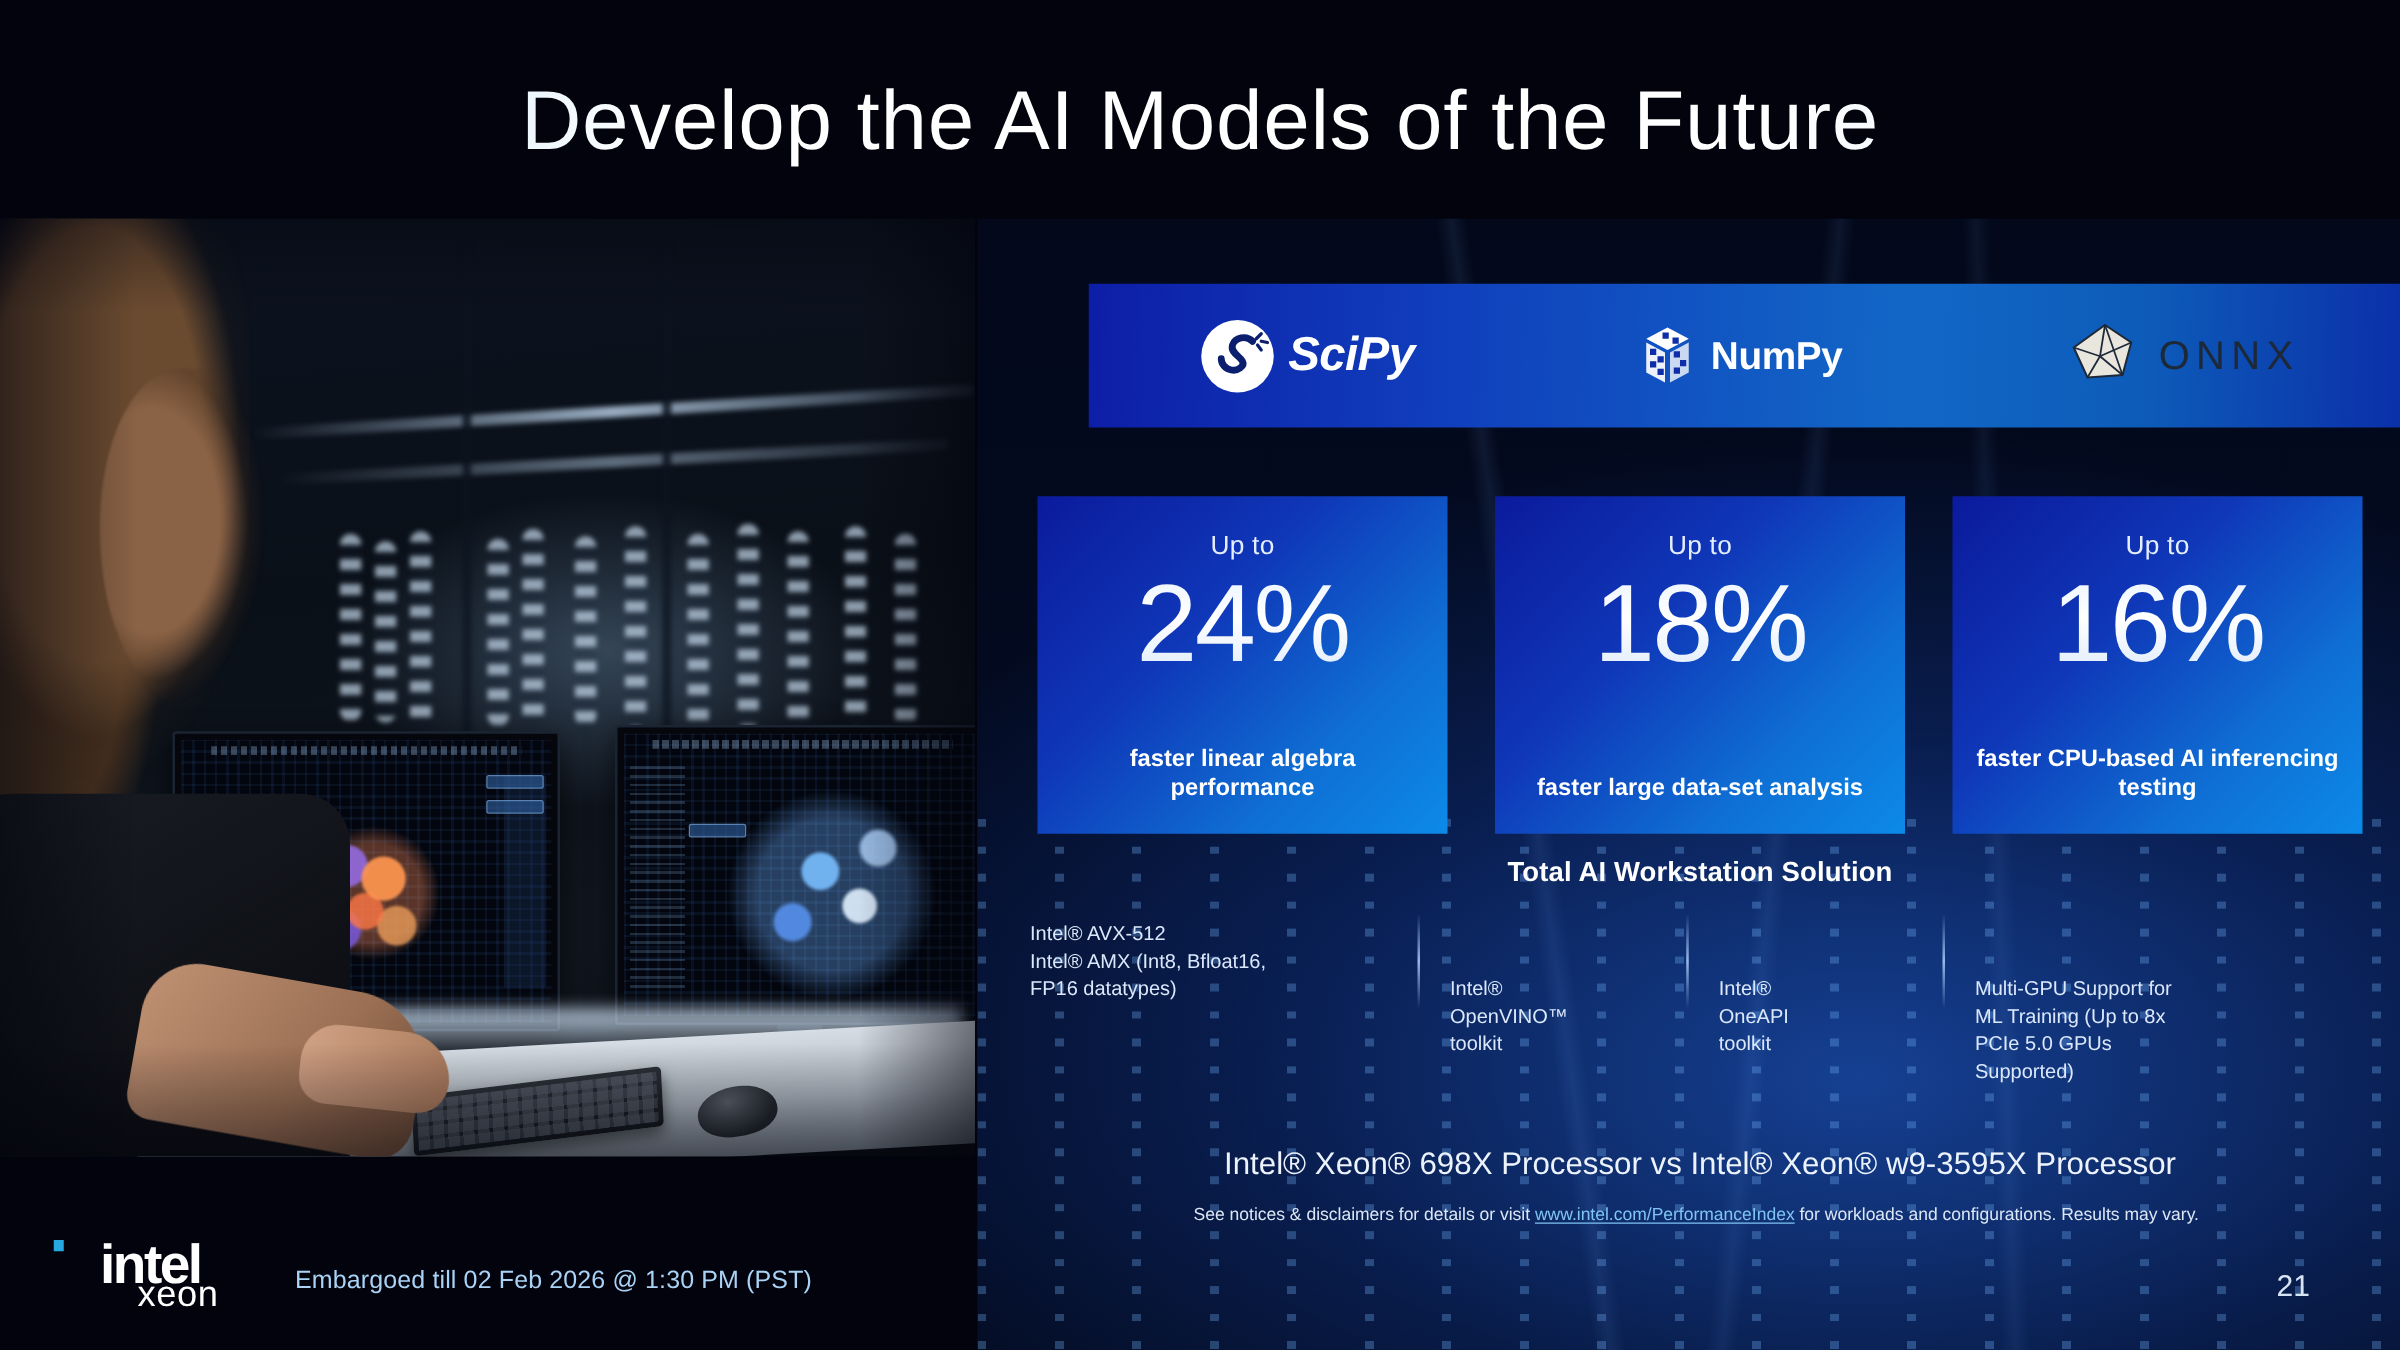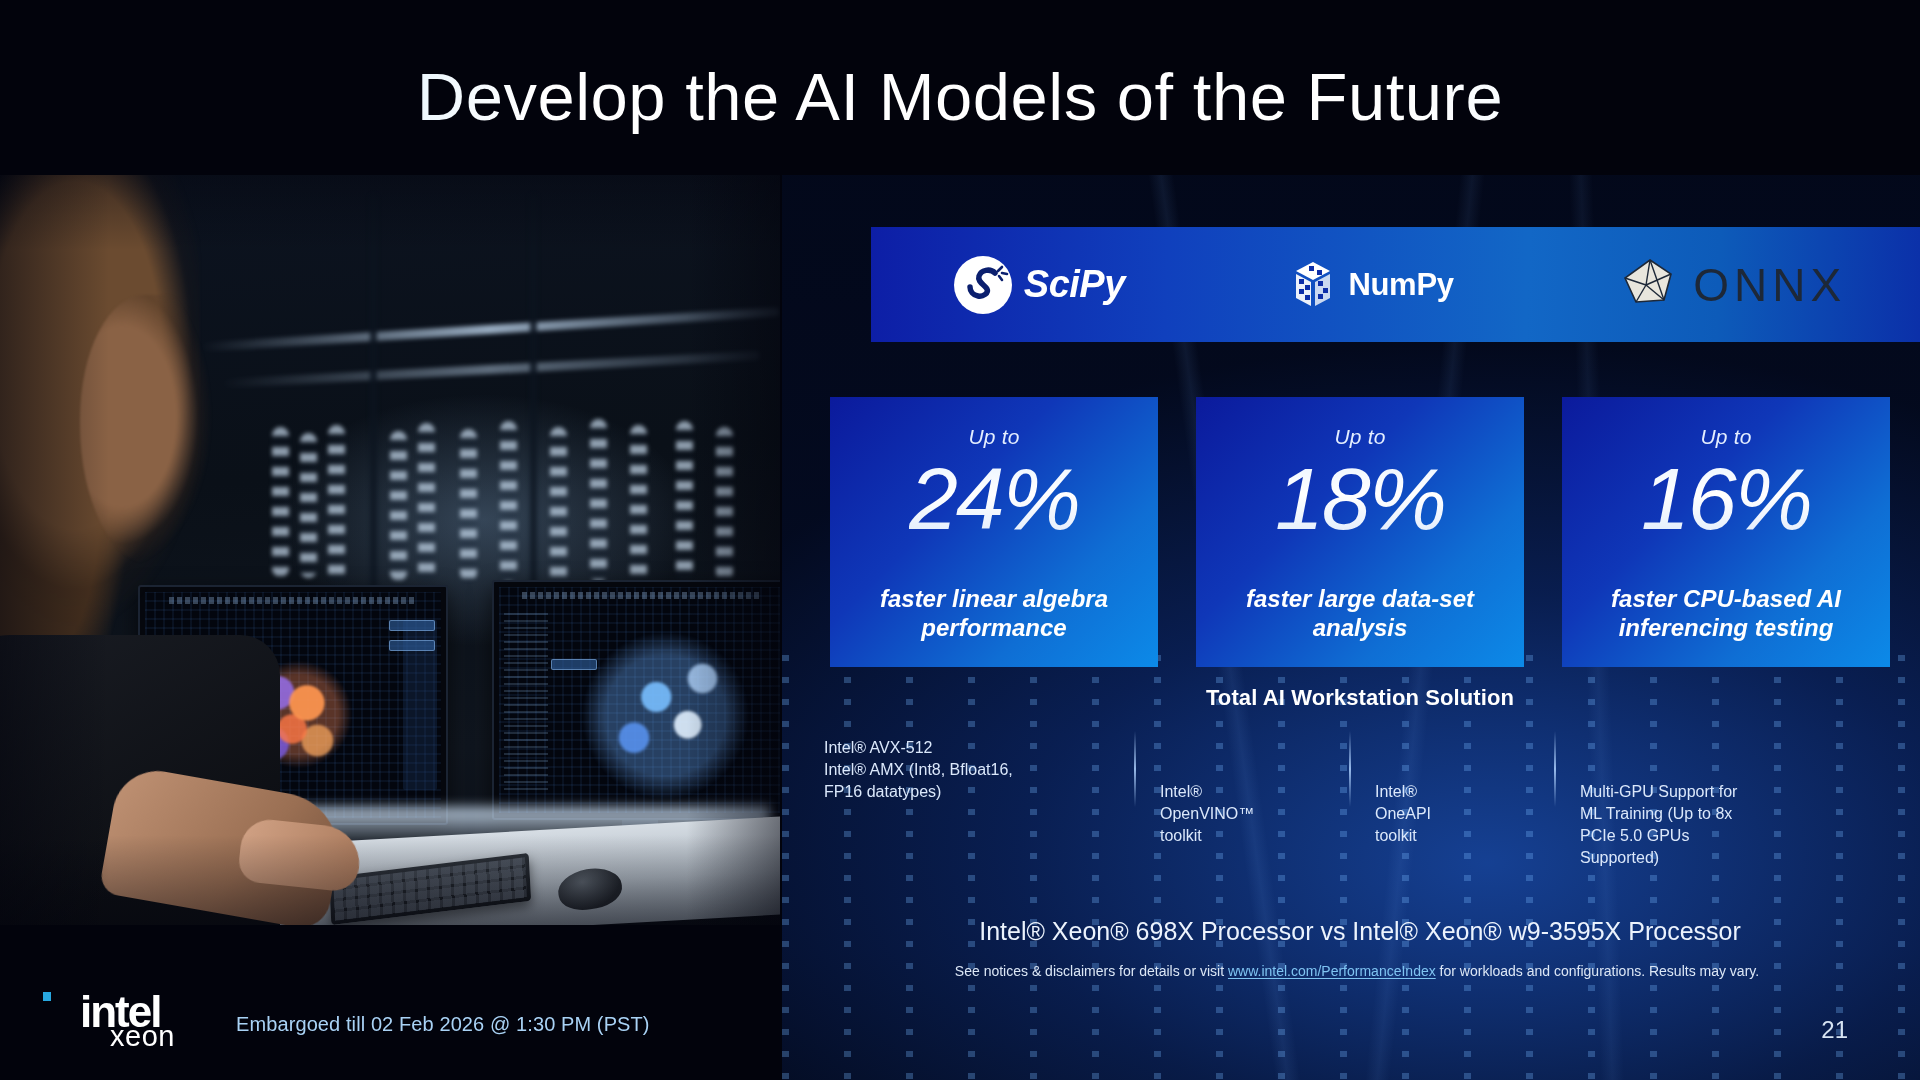--- a/index.html
+++ b/index.html
@@ -228,45 +228,45 @@
     position: relative;
   }
   .scipy-mark svg { position: absolute; inset: 0; }
   .scipy-text { font-size: 38px; font-weight: 700; font-style: italic; color: #fff; letter-spacing: -.5px; }
   .numpy-mark { width: 46px; height: 50px; position: relative; }
   .numpy-text { font-size: 31px; font-weight: 700; color: #fff; letter-spacing: -.3px; }
   .py-mark { width: 62px; height: 62px; position: relative; }
   .py-text { font-size: 54px; font-weight: 300; color: #f2f8ff; letter-spacing: -1px; }
   .py-tm { font-size: 14px; color: #cfe3f7; align-self: flex-start; margin-top: 8px; margin-left: 2px; }
   .onnx-mark { width: 62px; height: 62px; position: relative; }
-  .onnx-text { font-size: 46px; font-weight: 400; color: #1d2838; letter-spacing: 5px; }
+  .onnx-text { font-size: 32px; font-weight: 400; color: #1d2838; letter-spacing: 5px; }
 
   
   .cards {
     position: absolute; left: 48px; top: 222px; width: 1060px; height: 270px;
-    display: flex; gap: 38px; font-style: italic;
+    display: flex; gap: 38px;
   }
   .card {
     flex: 1; position: relative;
     display: flex; flex-direction: column; align-items: center;
     padding-top: 28px;
     color: #fff;
     background: linear-gradient(135deg, #0b1a9c 0%, #0f37b8 38%, #0f6ed4 72%, #0c8ae8 100%);
   }
   .card-upto { font-size: 21px; font-weight: 400; color: #e4eeff; letter-spacing: .2px; }
   .card-num {
     font-size: 88px; font-weight: 300; line-height: 1.05; margin-top: 4px;
     background: linear-gradient(180deg, #e7f2ff 0%, #ffffff 45%, #dbe9fb 100%);
     -webkit-background-clip: text; background-clip: text;
     -webkit-text-fill-color: transparent;
     letter-spacing: -2px;
   }
   .card-desc {
     margin-top: auto; margin-bottom: 24px;
-    font-size: 24px; font-weight: 700; line-height: 1.2;
+    font-size: 19px; font-weight: 700; line-height: 1.2;
     text-align: center; padding: 0 14px; color: #fff;
   }
 
   
   .solution-title {
     position: absolute; left: 48px; top: 510px; width: 1060px;
     text-align: center; font-size: 22px; font-weight: 700; color: #fff;
     letter-spacing: .1px;
   }
   .features {

